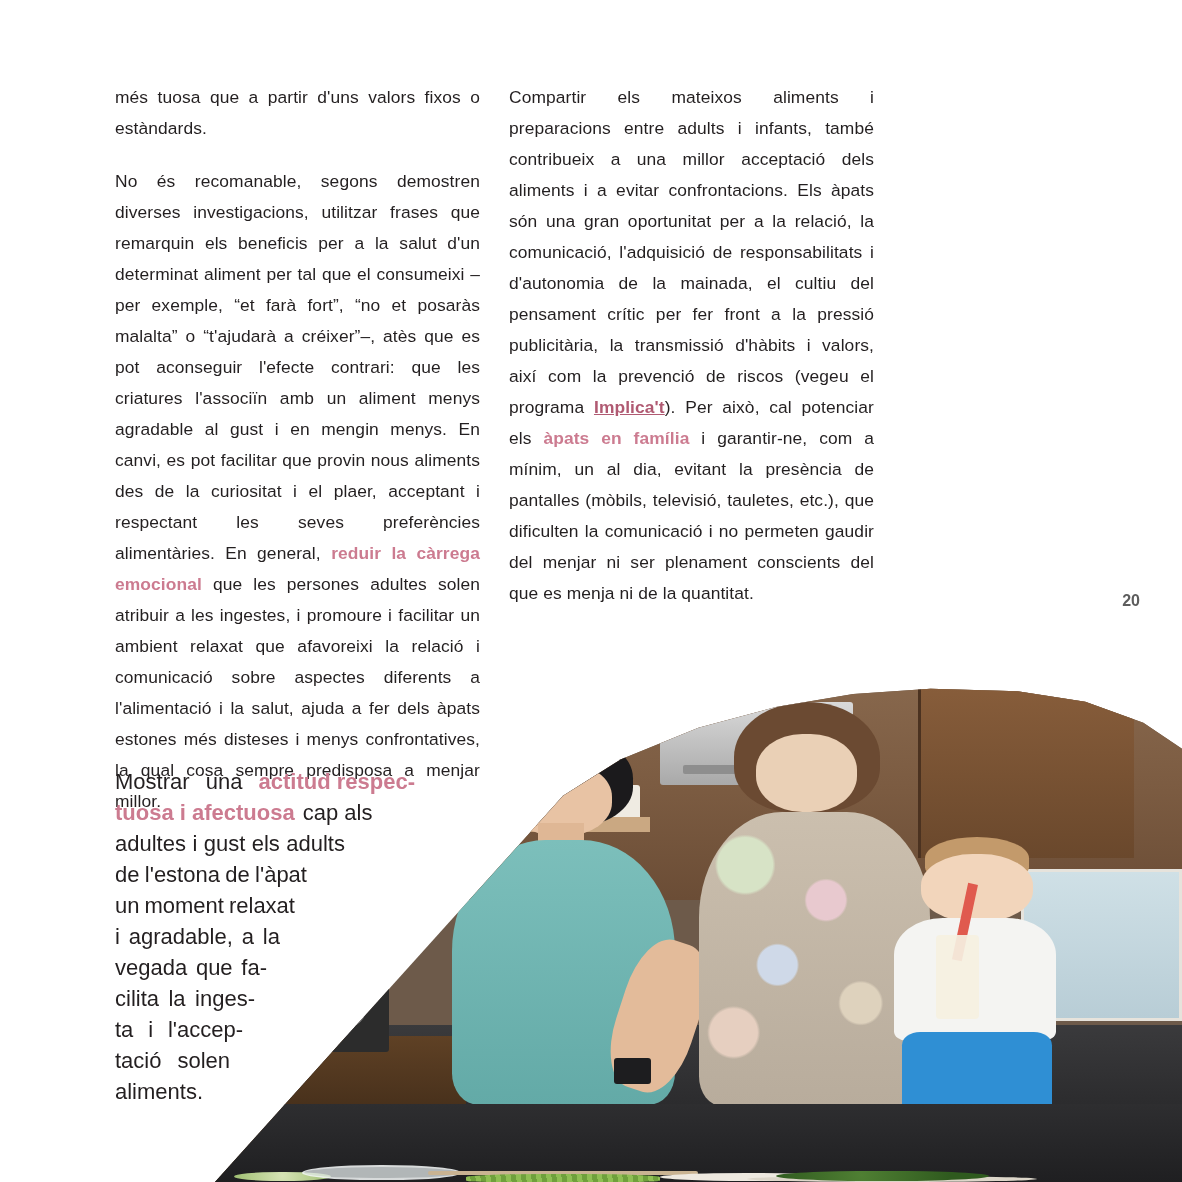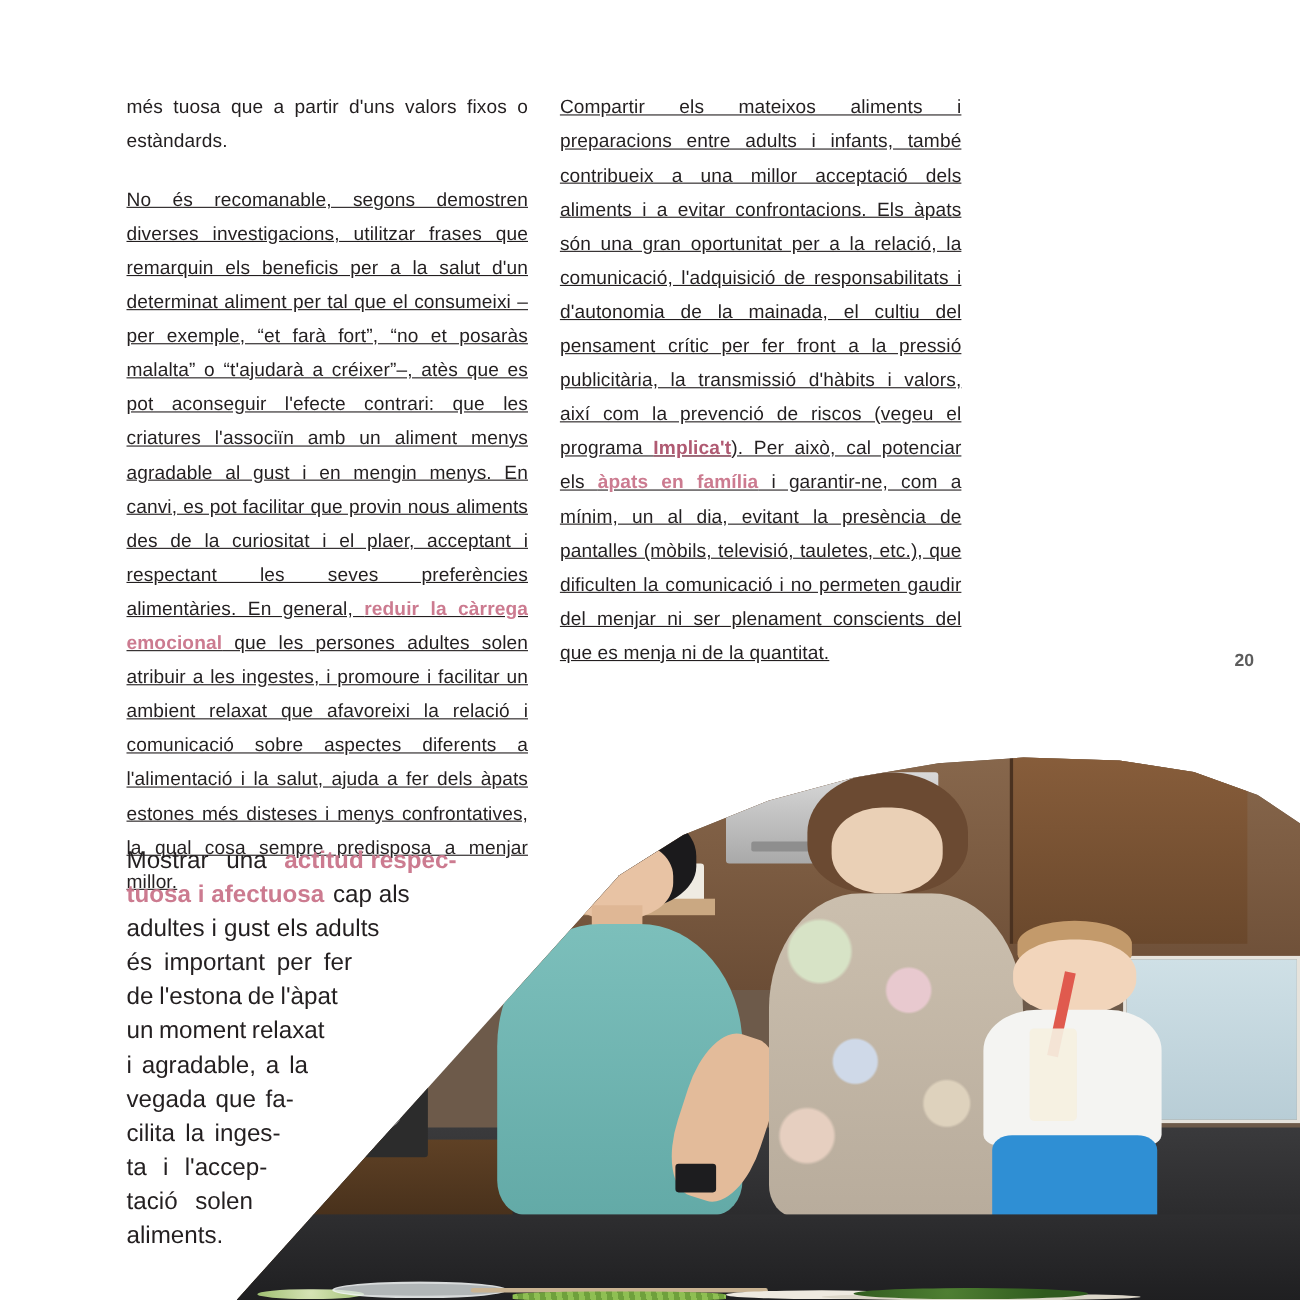--- a/index.html
+++ b/index.html
@@ -36,21 +36,21 @@
     left: 115px;
     width: 365px;
   }
   .col.right {
     left: 509px;
     width: 365px;
   }
   .col p {
     margin: 0 0 22px 0;
   }
-  .col p:last-child { margin-bottom: 0; text-decoration: underline; }
+  .col p:last-child { margin-bottom: 0; }
 
   .hl {
     color: #cc7b90;
     font-weight: bold;
   }
   .lnk {
     color: #b05a72;
     font-weight: bold;
     text-decoration: underline;
   }
@@ -307,26 +307,20 @@
     <div class="jline nojust" style="width:290px">
       <span class="hl">tuosa i afectuosa</span>
       <span style="margin-left:8px">cap als</span>
     </div>
     <div class="jline" style="width:230px">
       <span>adultes</span>
       <span>i</span>
       <span>gust</span>
       <span>els</span>
       <span>adults</span>
-    </div>
-    <div class="jline" style="width:205px">
-      <span>és</span>
-      <span>important</span>
-      <span>per</span>
-      <span>fer</span>
     </div>
     <div class="jline" style="width:192px">
       <span>de</span>
       <span>l'estona</span>
       <span>de</span>
       <span>l'àpat</span>
     </div>
     <div class="jline" style="width:180px">
       <span>un</span>
       <span>moment</span>

